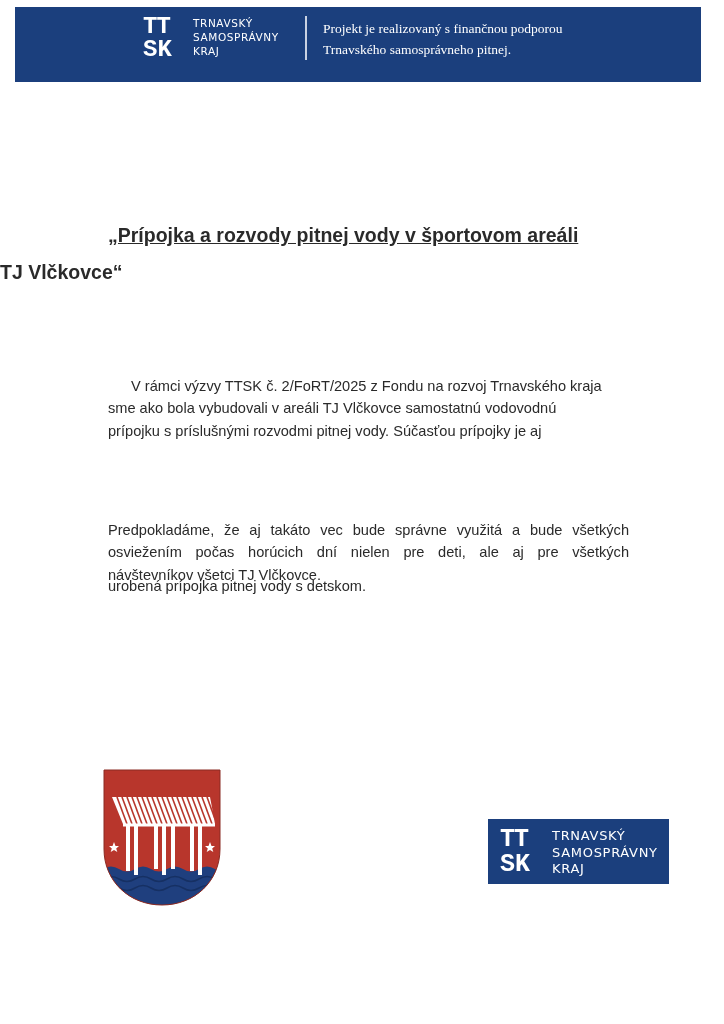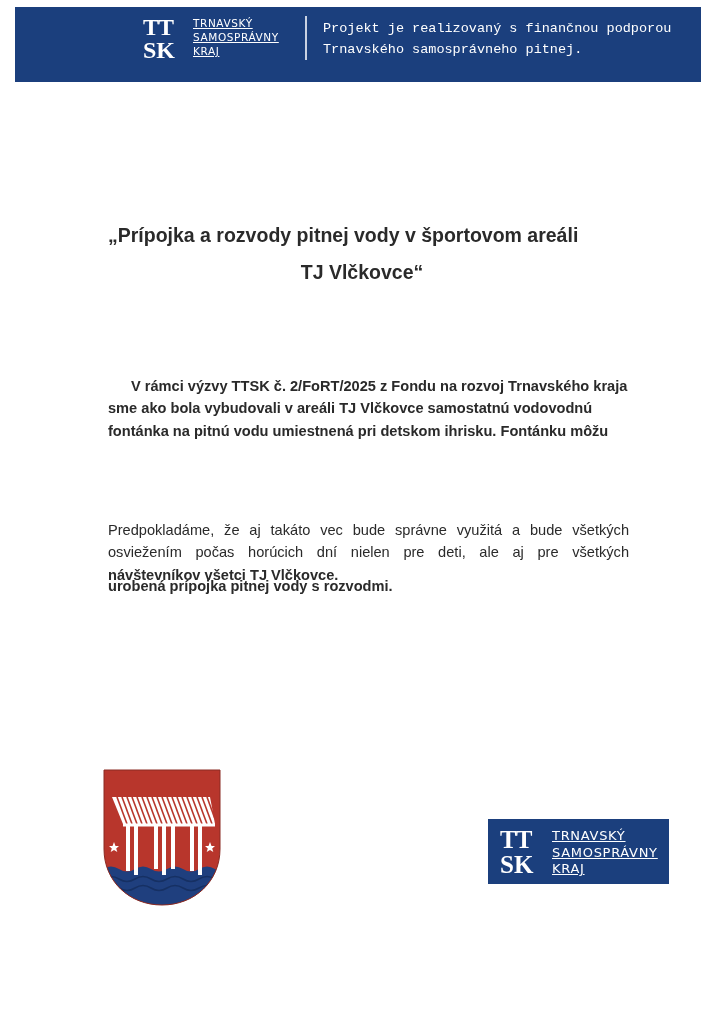--- a/index.html
+++ b/index.html
@@ -6,57 +6,56 @@
     body {
       width: 724px; height: 1024px; position: relative; overflow: hidden;
       font-family: "Liberation Sans", "DejaVu Sans", sans-serif;
       color: #222;
     }
     .banner {
       position: absolute; left: 15px; top: 7px; width: 686px; height: 75px;
       background: #1b3f7d;
     }
     .ttsk-mark {
-      position: absolute; font-family: Liberation Serif, serif; font-weight: bold;
+      position: absolute; font-family: Liberation Mono, monospace; font-weight: bold;
       color: #fff; line-height: 1;
     }
     .ttsk-mark .row { display: block; letter-spacing: 0px; }
     .ttsk-words {
       position: absolute; color: #fff; font-family: "DejaVu Sans", sans-serif;
       text-transform: uppercase;
-      text-decoration: underline;
     }
     .ttsk-words span { display: block; }
     .banner-divider {
       position: absolute; left: 290px; top: 9px; width: 2px; height: 44px;
       background: #c9d2e3;
     }
     .banner-text {
       position: absolute; left: 308px; top: 11px; color: #fff;
-      font-family: Liberation Mono, monospace; font-size: 13.5px; line-height: 21px;
+      font-family: Liberation Serif, serif; font-size: 13.5px; line-height: 21px;
     }
     .banner-text span { display: block; }
 
     .title {
-      position: absolute; left: 0; width: 724px; text-align: center;
+      position: absolute; left: 0; width: 724px; 
       font-family: "Liberation Sans", sans-serif; font-weight: bold;
       font-size: 19.5px; color: #2a2a2a;
     }
-    .title.l1 { top: 224px; left: 108px; width: auto; text-align: left; }
+    .title.l1 { top: 224px; left: 108px; width: auto; text-align: left; text-decoration: underline; }
     .title.l2 { top: 261px; left: 0; width: 724px; }
 
     .body-text {
       position: absolute; left: 108px; width: 521px;
       font-family: "Liberation Sans", sans-serif; font-size: 14.6px; line-height: 22.3px;
       color: #2a2a2a;
     }
     .p1 { top: 375px; }
     .p2 { top: 519px; text-align: justify; }
     .p3 { top: 575px; text-align: justify; }
-    .line { display: block; white-space: nowrap; font-weight: bold; }
+    .line { display: block; white-space: nowrap; }
     .justify-line { display: block; text-align: justify; text-align-last: justify; }
 
     .crest { position: absolute; left: 103px; top: 769px; width: 118px; height: 138px; }
 
     .ttsk-logo {
       position: absolute; left: 488px; top: 819px; width: 181px; height: 65px;
       background: #1b3f7d;
     }
   </style>
 </head>
@@ -78,31 +77,31 @@
     <span>Trnavského samosprávneho pitnej.</span>
   </div>
 </div>
 
 <div class="title l1">„Prípojka a rozvody pitnej vody v športovom areáli</div>
 <div class="title l2">TJ Vlčkovce“</div>
 
 <div class="body-text p1">
   <span class="line" style="padding-left:23px;">V rámci výzvy TTSK č. 2/FoRT/2025 z Fondu na rozvoj Trnavského kraja</span>
   <span class="line">sme ako bola vybudovali v areáli TJ Vlčkovce samostatnú vodovodnú</span>
-  <span class="line">fontánka na pitnú vodu umiestnená pri detskom ihrisku. Fontánku môžu</span>
+  <span class="line">prípojku s príslušnými rozvodmi pitnej vody. Súčasťou prípojky je aj</span>
 </div>
 
 <div class="body-text p2">
   <span class="justify-line">Predpokladáme, že aj takáto vec bude správne využitá a bude všetkých</span>
   <span class="justify-line">osviežením počas horúcich dní nielen pre deti, ale aj pre všetkých</span>
   <span class="line">návštevníkov všetci TJ Vlčkovce.</span>
 </div>
 
 <div class="body-text p3">
-  <span class="line">urobená prípojka pitnej vody s rozvodmi.</span>
+  <span class="line">urobená prípojka pitnej vody s detskom.</span>
 </div>
 
 <div class="crest">
   <svg width="118" height="138" viewBox="0 0 118 138" xmlns="http://www.w3.org/2000/svg">
     <defs>
       <clipPath id="shield">
         <path d="M1 1 H117 V80 C117 112 92 136 59 136 C26 136 1 112 1 80 Z"></path>
       </clipPath>
     </defs>
     <g clip-path="url(#shield)">

